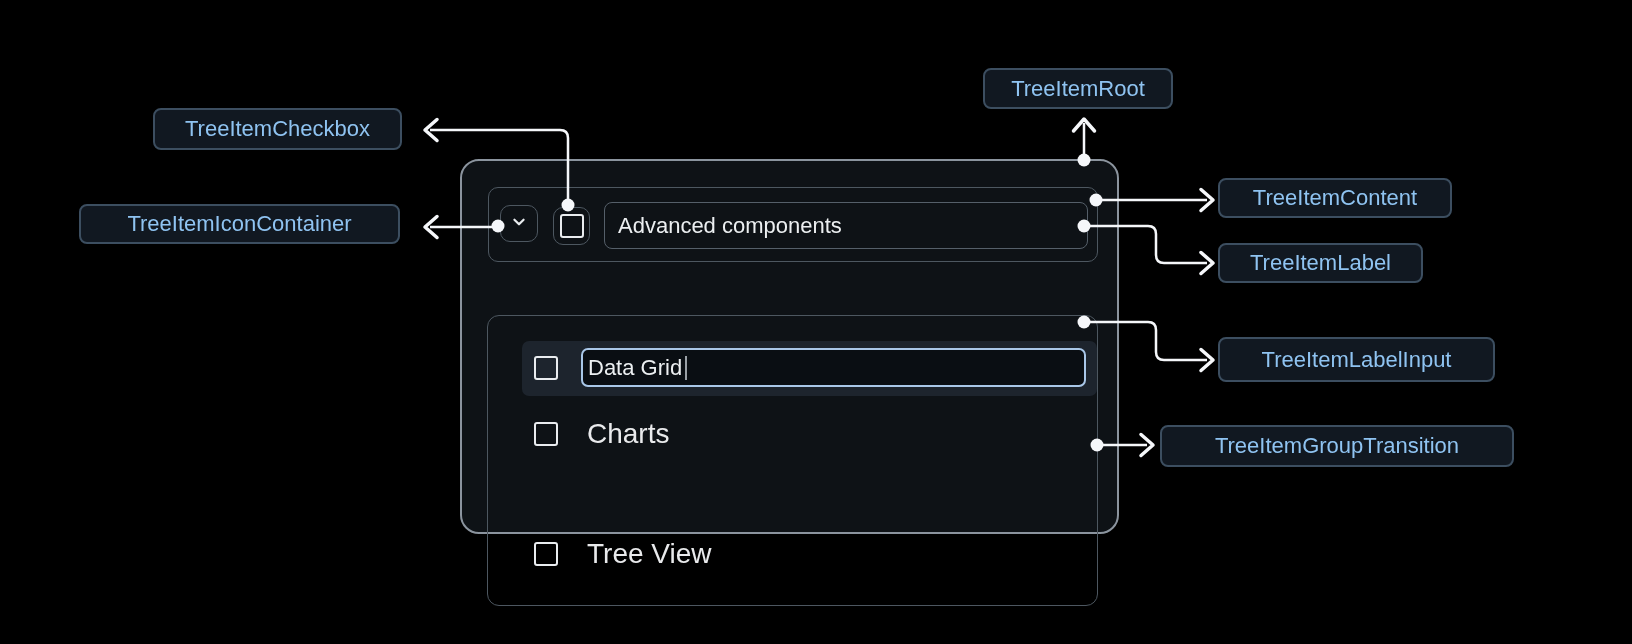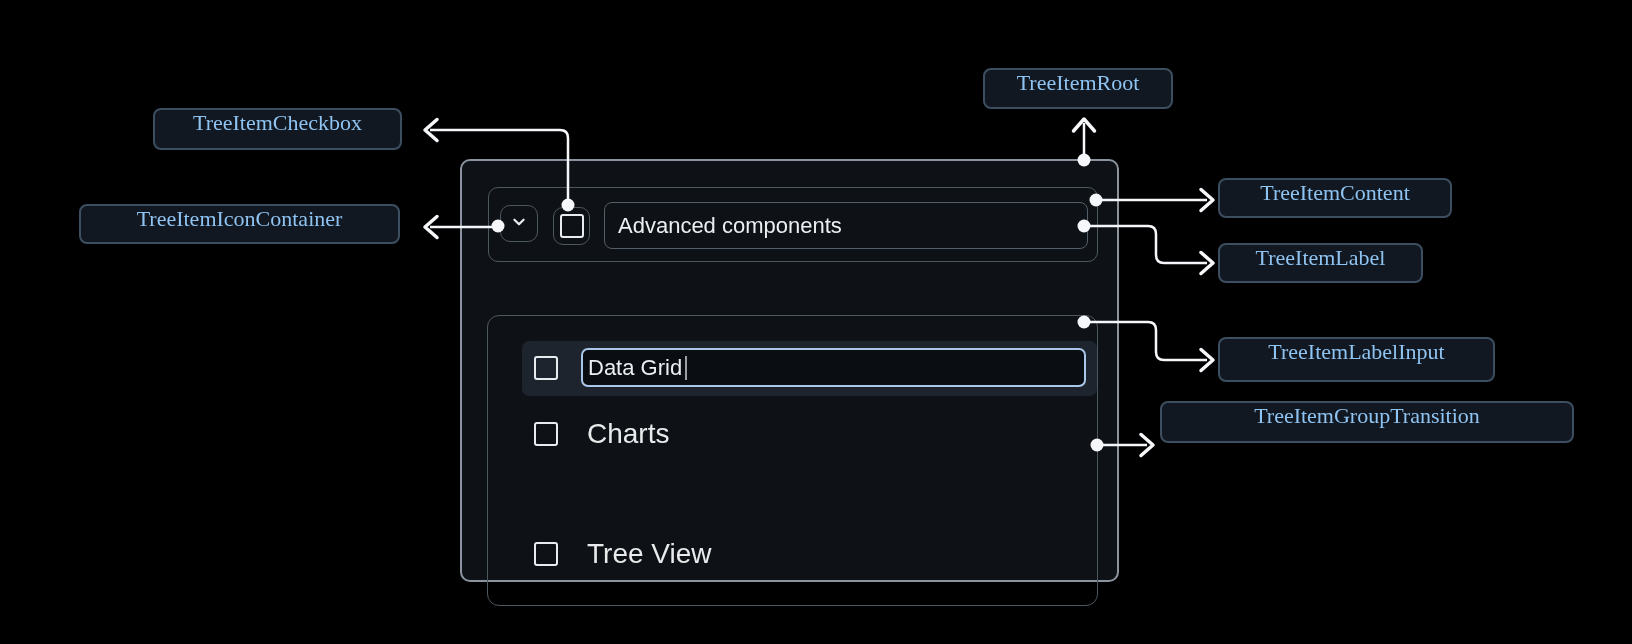--- a/index.html
+++ b/index.html
@@ -2,22 +2,22 @@
 <html><head>
 <meta charset="utf-8">
 <style>
   html,body{margin:0;padding:0;background:#000;}
   .canvas{
     position:relative;width:1632px;height:644px;background:#000;overflow:hidden;
     font-family:"Liberation Sans","DejaVu Sans",sans-serif;
   }
   
   .root-panel{
-    position:absolute;left:460px;top:159px;width:659px;height:423px;
-    background:#0e1216;border:2px solid #8b949e;border-radius:10px;box-sizing:border-box;padding-left:24px;
+    position:absolute;left:460px;top:159px;width:659px;height:375px;
+    background:#0e1216;border:2px solid #8b949e;border-radius:19px;box-sizing:border-box;padding-left:24px;
   }
   .content-box{
     position:absolute;left:26px;top:26px;width:610px;height:75px;
     border:1.5px solid #4d5760;border-radius:10px;box-sizing:border-box;
   }
   .chevron-btn{
     position:absolute;left:11px;top:17px;width:38px;height:37px;
     border:1.5px solid #4d5760;border-radius:10px;box-sizing:border-box;
     display:flex;align-items:center;justify-content:center;
   }
@@ -53,30 +53,30 @@
   .caret{display:inline-block;width:2px;height:24px;background:#9aa0a6;margin-left:3px;}
   .plain-row{
     position:absolute;left:46px;height:25px;display:flex;align-items:center;gap:29px;
     color:#e9eaec;font-size:28px;
   }
   .row-charts{top:105px;} .row-datepickers{top:165px;} .row-treeview{top:225px;}
   
   .chip{
     position:absolute;box-sizing:border-box;
     background:#111821;border:2px solid #3c4e60;border-radius:8px;
-    color:#8fc3f1;font-family:Liberation Serif, serif;font-size:22px;
-    display:flex;align-items:flex-start;justify-content:center;white-space:nowrap;
+    color:#8fc3f1;font-family:Liberation Sans, sans-serif;font-size:22px;
+    display:flex;align-items:center;justify-content:center;white-space:nowrap;
   }
   .chip-root{left:983px;top:68px;width:190px;height:41px;}
   .chip-checkbox{left:153px;top:108px;width:249px;height:42px;}
   .chip-iconcontainer{left:79px;top:204px;width:321px;height:40px;}
   .chip-content{left:1218px;top:178px;width:234px;height:40px;}
   .chip-label{left:1218px;top:243px;width:205px;height:40px;}
   .chip-labelinput{left:1218px;top:337px;width:277px;height:45px;}
-  .chip-grouptransition{left:1160px;top:401px;width:414px;height:42px;}
+  .chip-grouptransition{left:1160px;top:425px;width:354px;height:42px;}
   .connector-layer{position:absolute;left:0;top:0;width:1632px;height:644px;pointer-events:none;}
 </style>
 </head>
 <body>
 
 <div class="canvas">
 
   <div class="root-panel">
 
     <div class="content-box">

